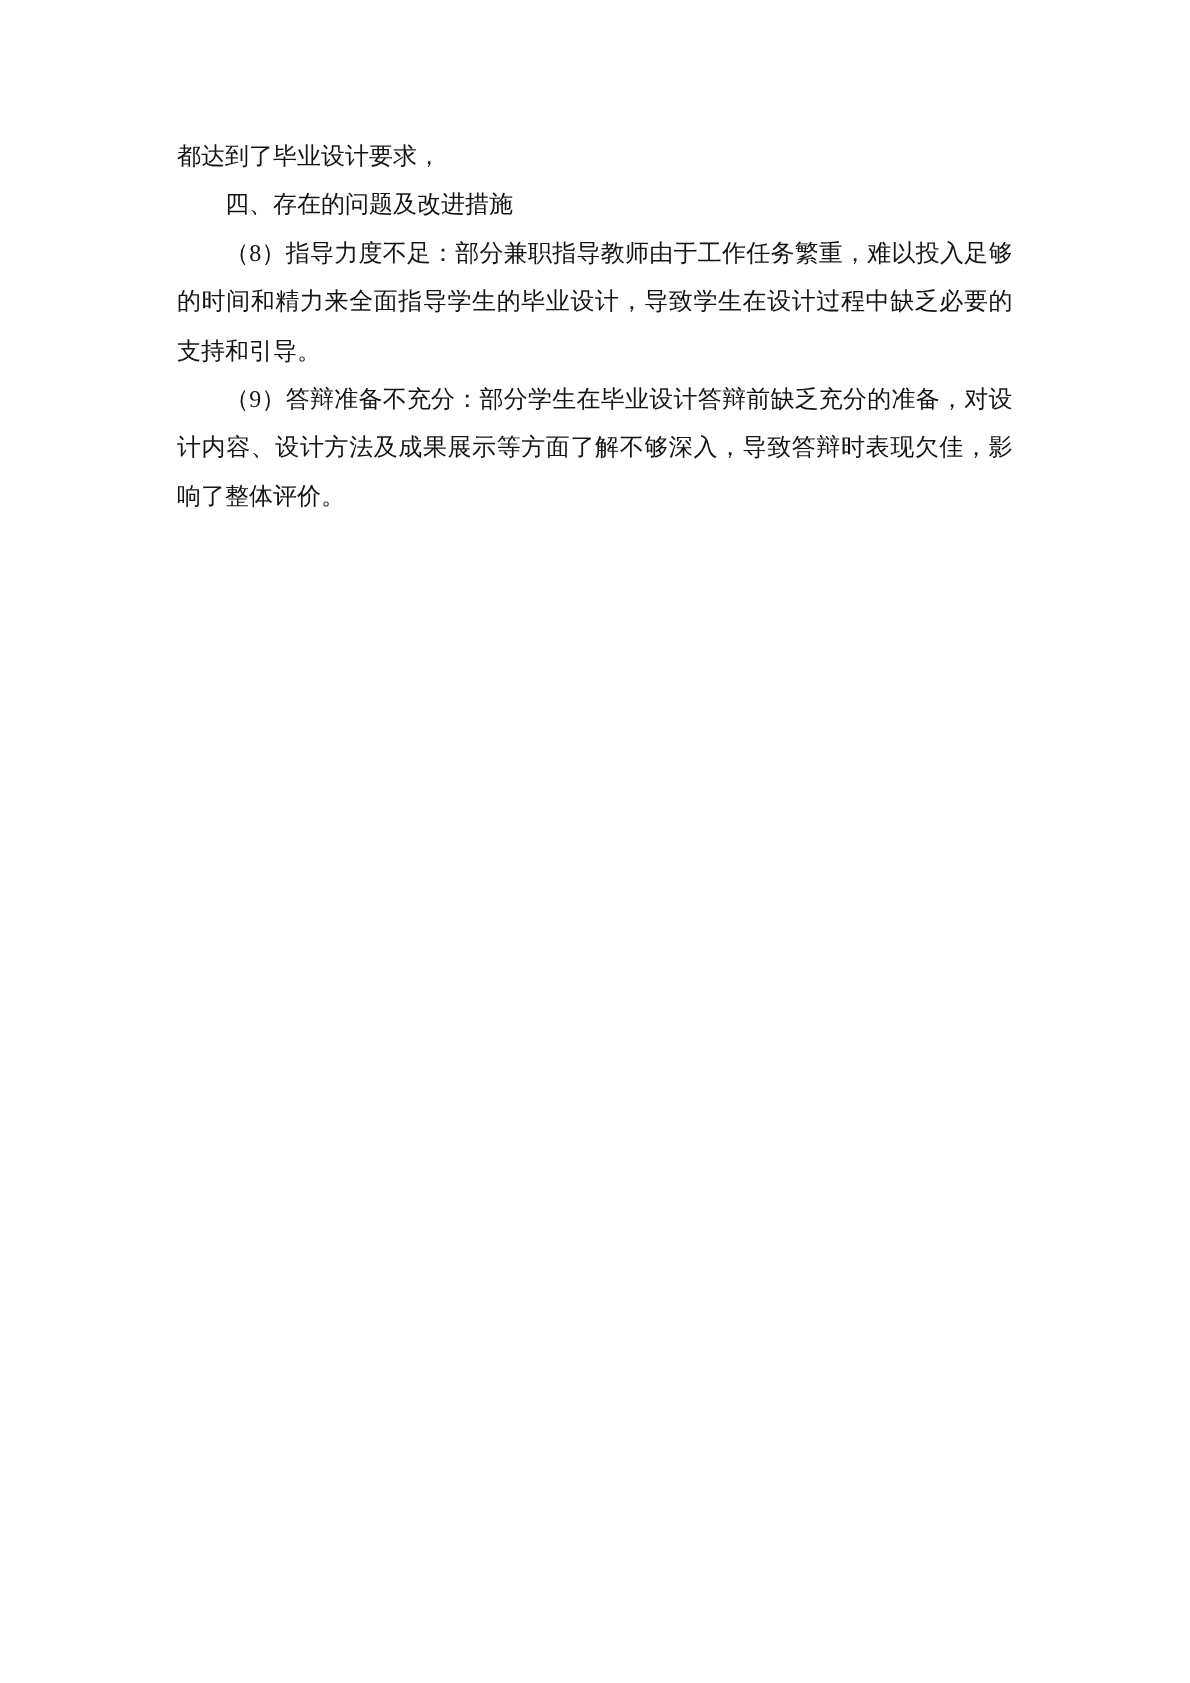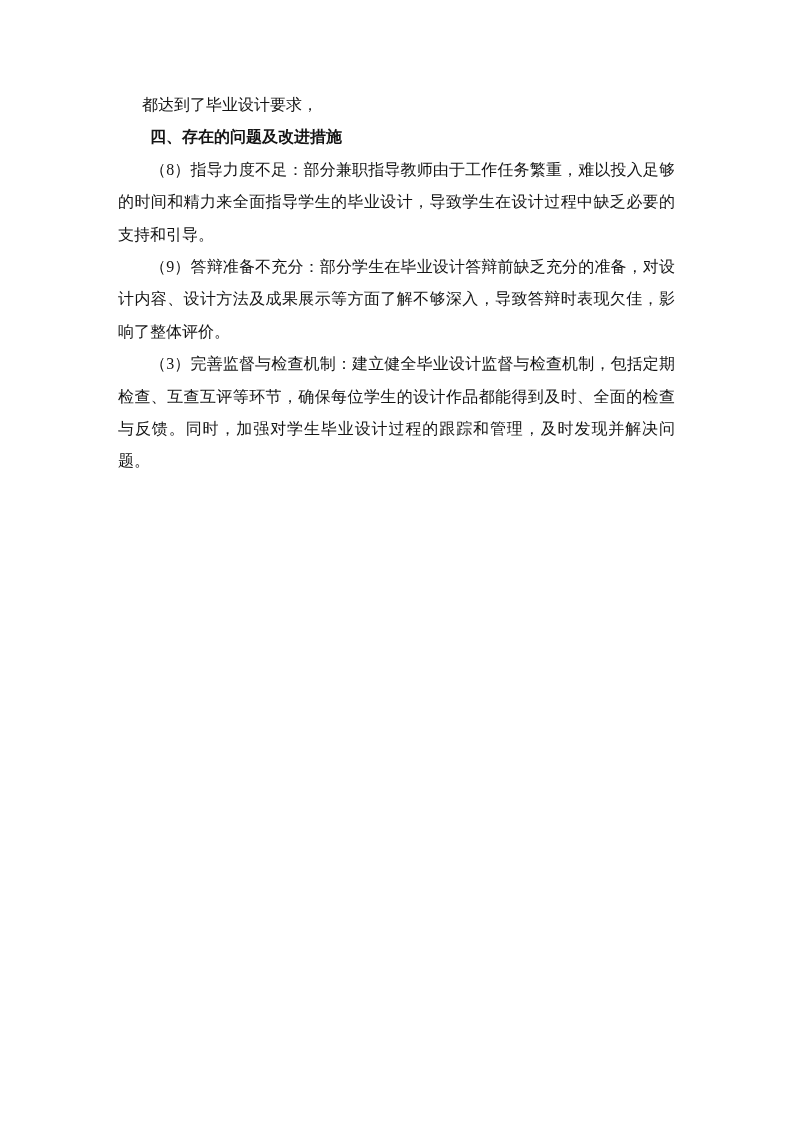--- a/index.html
+++ b/index.html
@@ -24,28 +24,26 @@
     color: #141414;
     text-align: justify;
   }
   .para {
     margin: 0;
     text-indent: 2em;
     word-break: break-all;
   }
   .para.noindent {
     text-indent: 0;
-    margin-left: 24px;
   }
   .para.heading {
-    font-weight: bold;
+    font-weight: normal;
   }
 </style>
 </head>
 <body>
 
 <div class="page">
   <p class="para noindent">都达到了毕业设计要求，</p>
   <p class="para heading">四、存在的问题及改进措施</p>
   <p class="para">（8）指导力度不足：部分兼职指导教师由于工作任务繁重，难以投入足够的时间和精力来全面指导学生的毕业设计，导致学生在设计过程中缺乏必要的支持和引导。</p>
   <p class="para">（9）答辩准备不充分：部分学生在毕业设计答辩前缺乏充分的准备，对设计内容、设计方法及成果展示等方面了解不够深入，导致答辩时表现欠佳，影响了整体评价。</p>
-  <p class="para">（3）完善监督与检查机制：建立健全毕业设计监督与检查机制，包括定期检查、互查互评等环节，确保每位学生的设计作品都能得到及时、全面的检查与反馈。同时，加强对学生毕业设计过程的跟踪和管理，及时发现并解决问题。</p>
 </div>
 
 </body></html>

